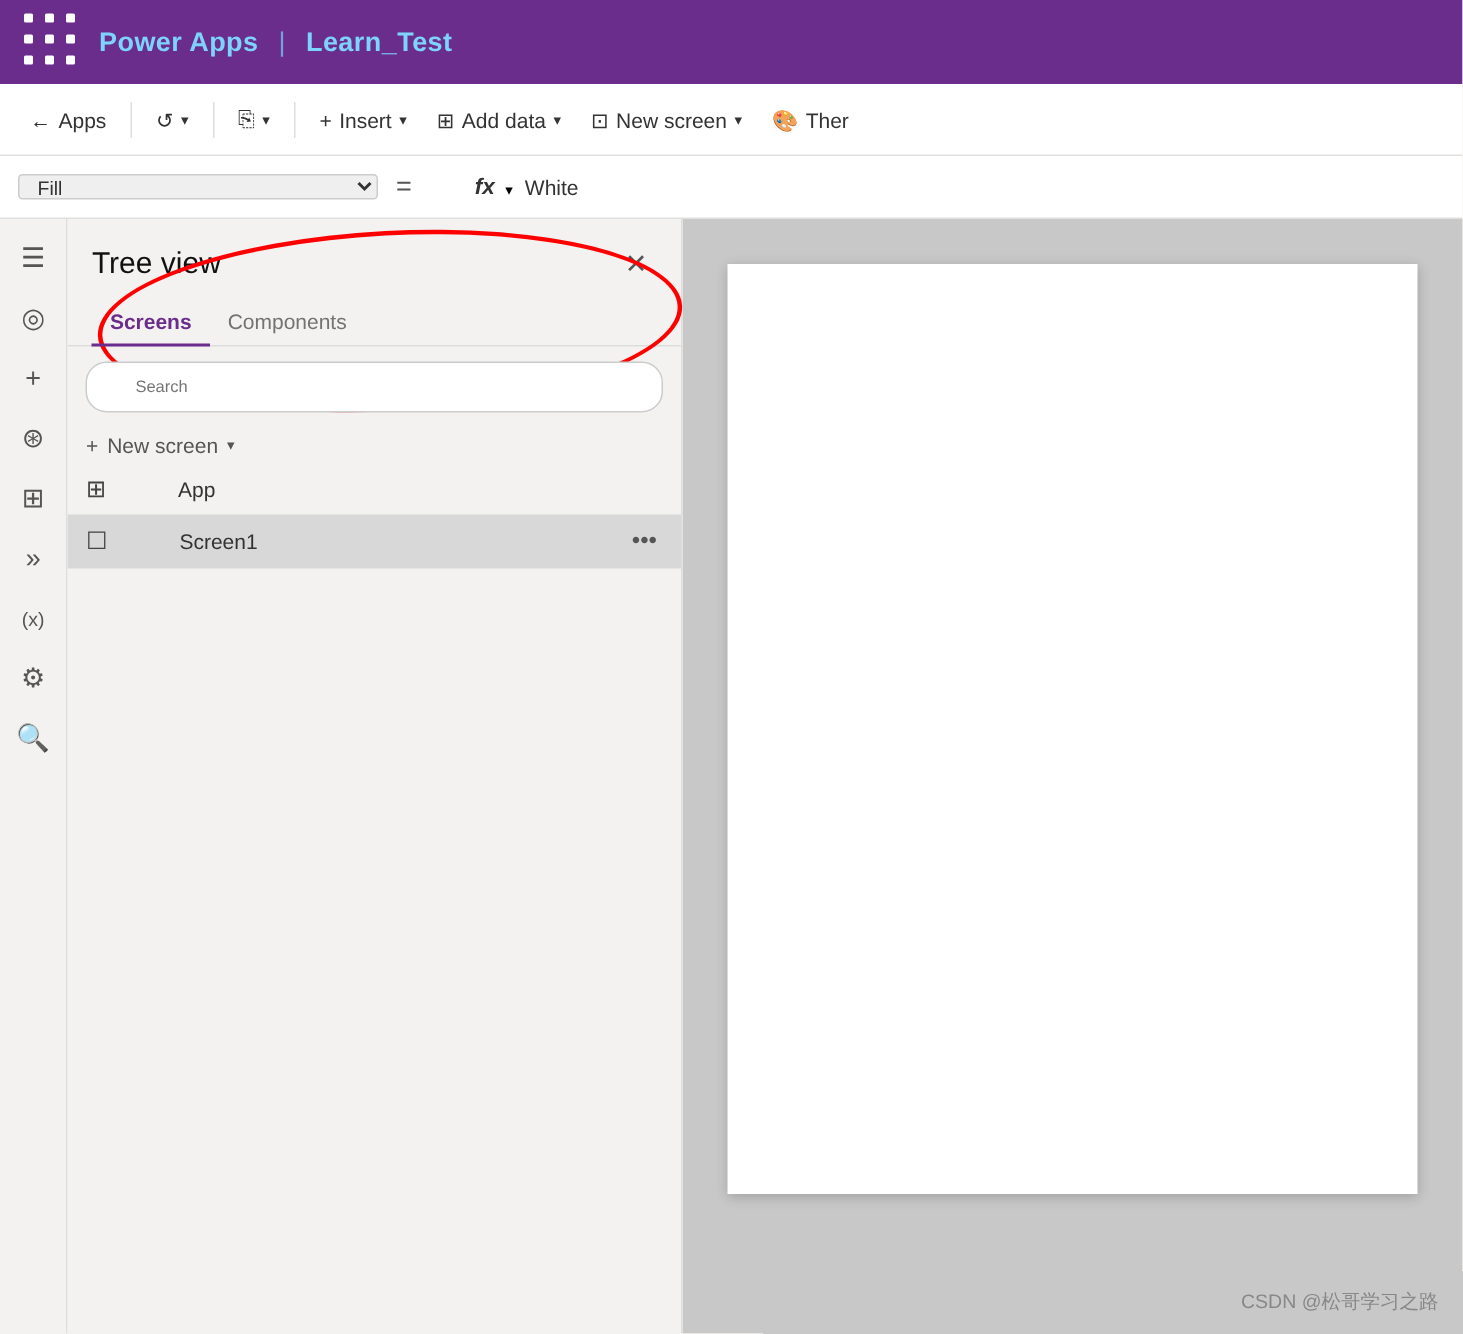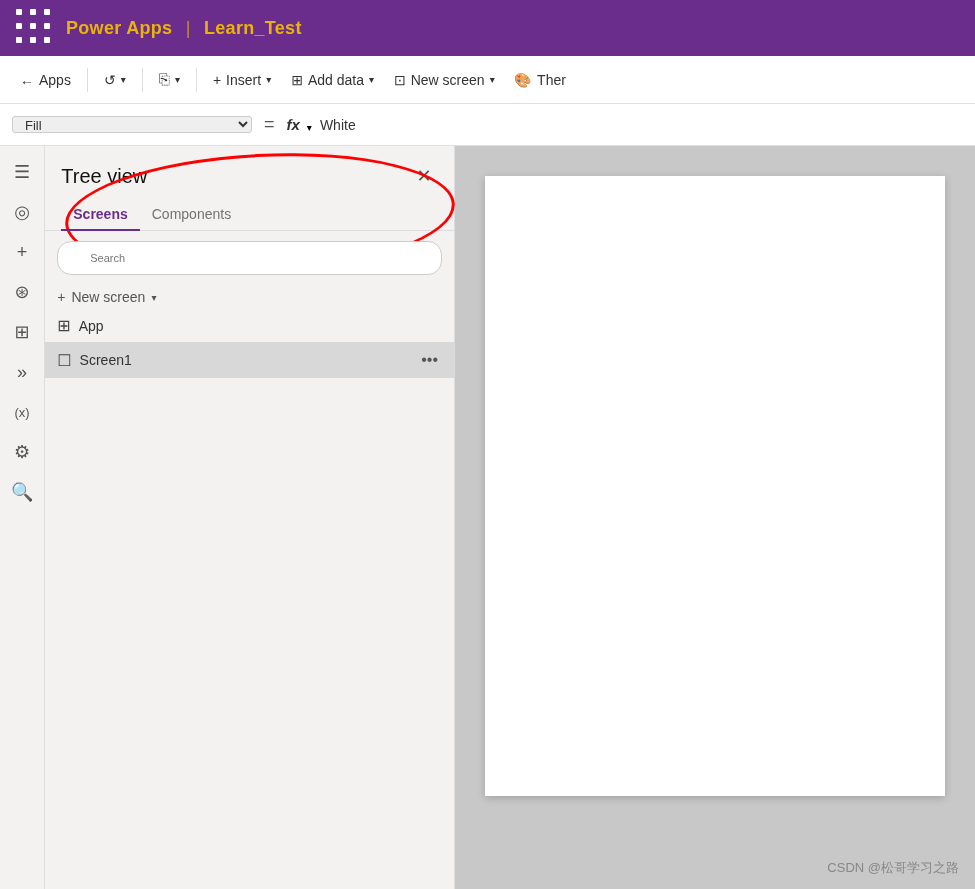--- a/index.html
+++ b/index.html
@@ -21,21 +21,21 @@
       gap: 4px;
       cursor: pointer;
     }
     .top-bar-grid span {
       width: 6px; height: 6px;
       background: white;
       border-radius: 1px;
       display: block;
     }
     .top-bar-title {
-      color: #eab308;
+      color: #7dd3fc;
       font-size: 18px;
       font-weight: 600;
       letter-spacing: 0.3px;
     }
 
     
     .toolbar {
       background: white;
       height: 48px;
       display: flex;
@@ -97,20 +97,21 @@
       margin-right: 4px;
     }
     .formula-fx-btn {
       display: flex;
       align-items: flex-end;
       gap: 3px;
       border: none;
       background: none;
       cursor: pointer;
       font-size: 14px;
+      margin-left: 30px;
     }
     .formula-value {
       font-size: 14px;
       color: #333;
       flex: 1;
     }
 
     
     .main-area {
       display: flex;
@@ -255,21 +256,21 @@
       display: flex;
       align-items: center;
       padding: 7px 12px;
       cursor: pointer;
       font-size: 14px;
       color: #333;
       gap: 8px;
     }
     .tree-item.selected { background: #d8d8d8; }
     .tree-item-icon { font-size: 16px; color: #444; }
-    .tree-item-label { flex: 1; }
+    .tree-item-label { flex: 1; margin-left: 40px; }
     .tree-item-more {
       visibility: hidden;
       border: none;
       background: none;
       cursor: pointer;
       font-size: 16px;
       color: #555;
       padding: 2px 4px;
       border-radius: 3px;
     }

